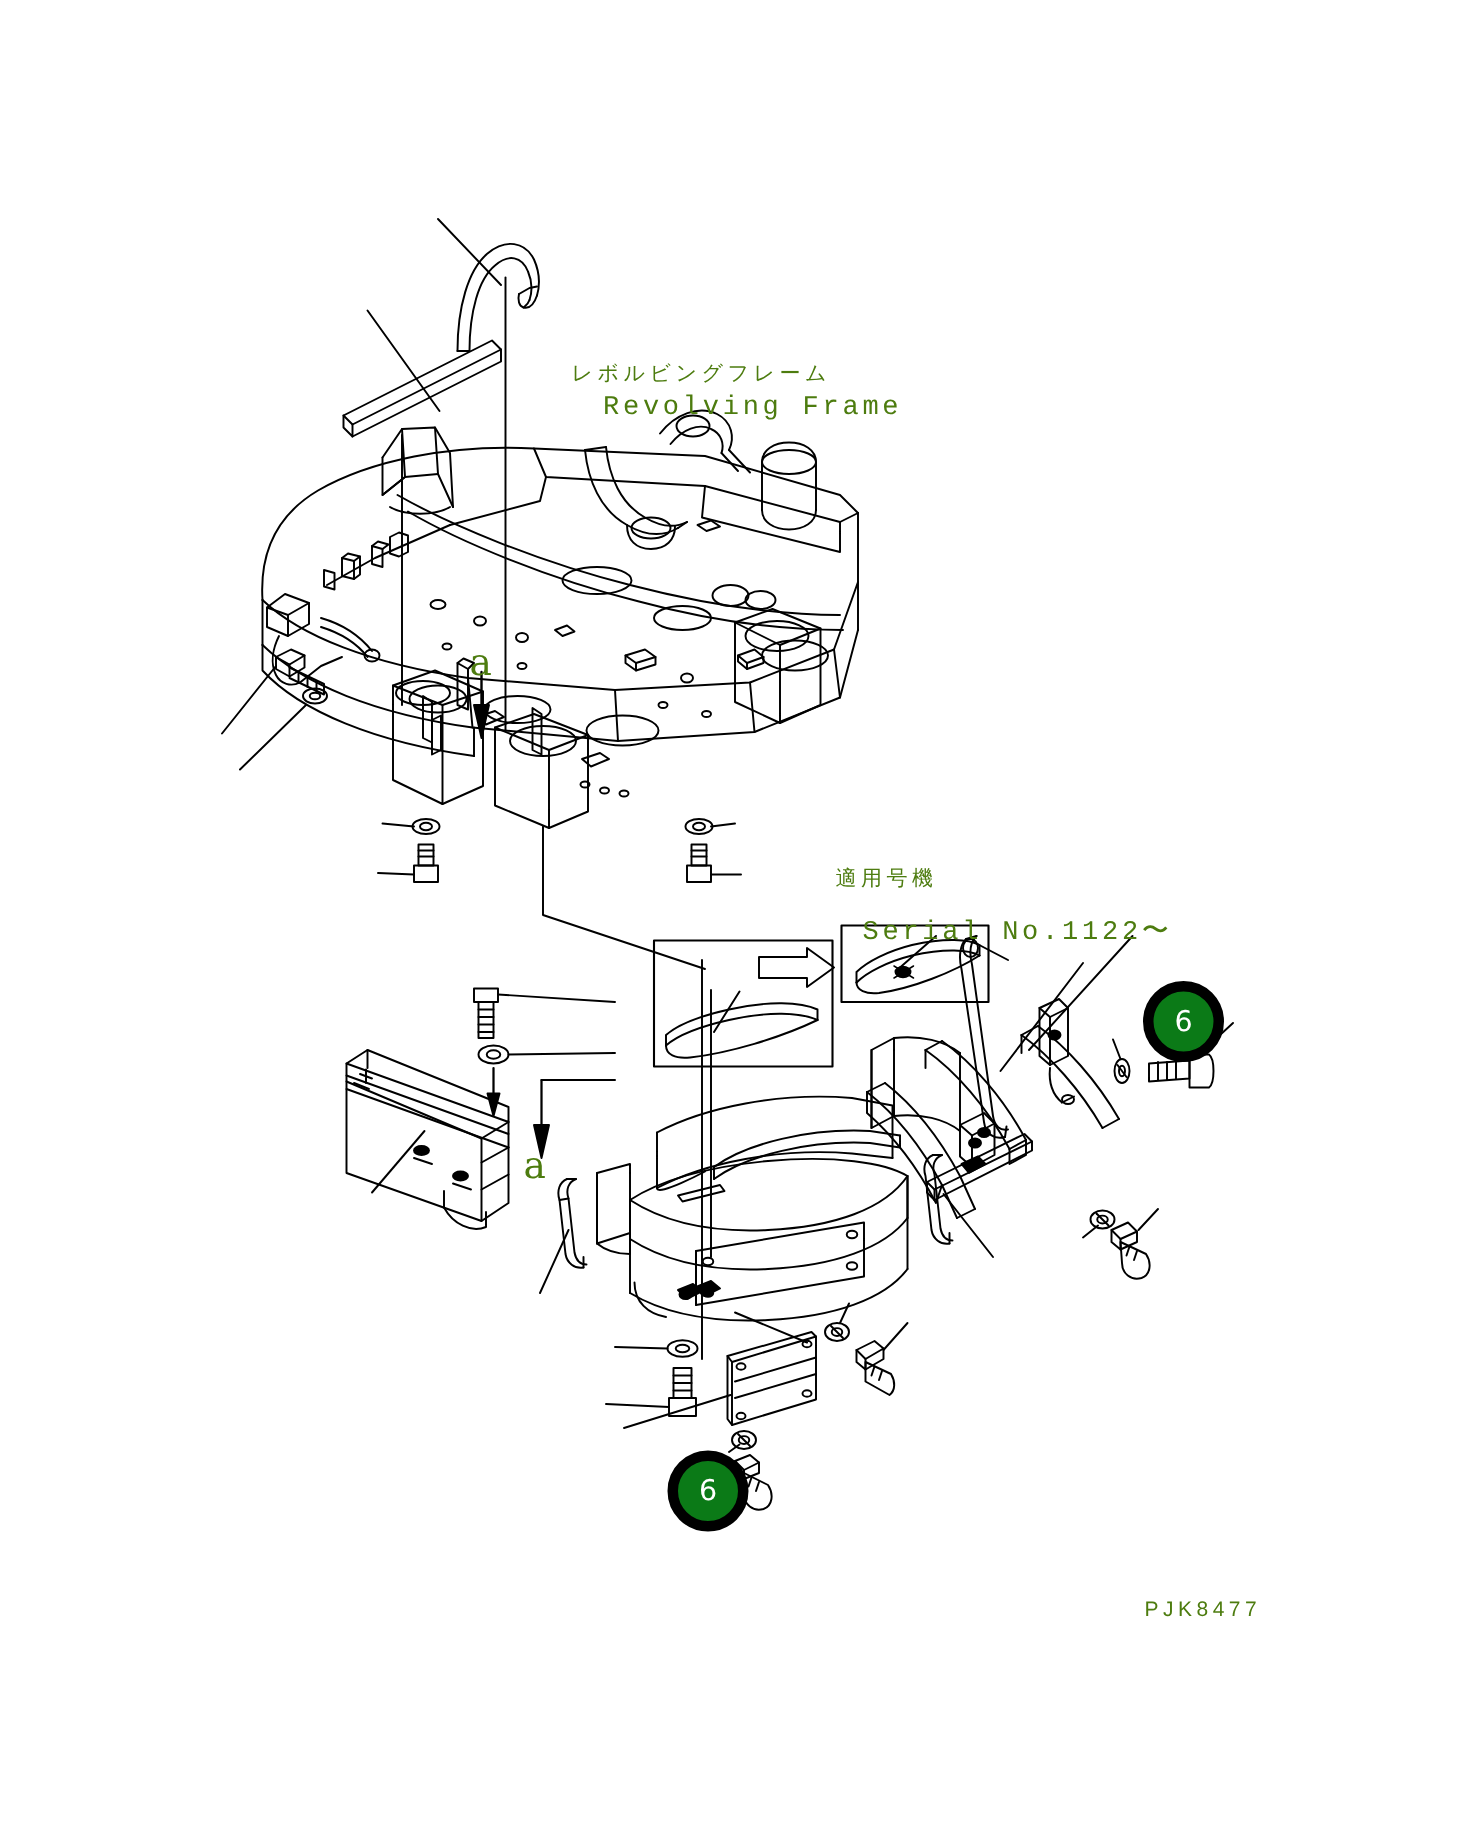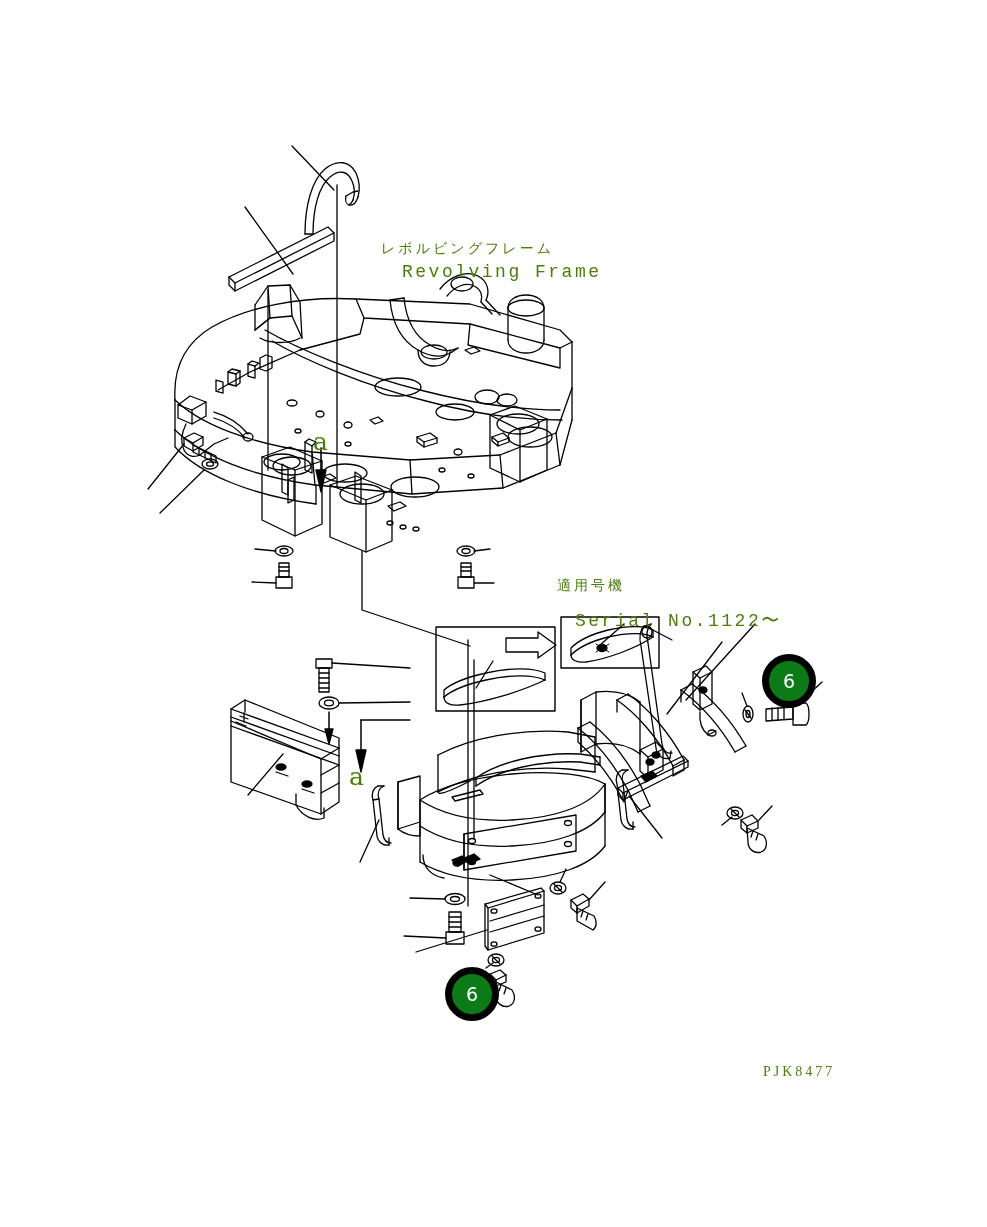--- a/index.html
+++ b/index.html
@@ -4,21 +4,21 @@
 <title>Parts Diagram PJK8477</title>
 <style>
   html,body{margin:0;padding:0;background:#ffffff;}
   body{width:987px;height:1227px;position:relative;overflow:hidden;
        font-family:"Liberation Sans","DejaVu Sans",sans-serif;color:#000;}
   #sheet{position:absolute;left:0;top:0;width:987px;height:1227px;background:#fff;}
   svg#art{position:absolute;left:0;top:0;width:987px;height:1227px;}
   .lbl{position:absolute;white-space:pre;color:#4d7c0f;}
   .jp{font-family:"DejaVu Sans",sans-serif;font-size:14px;letter-spacing:3px;}
   .en{font-family:Liberation Mono, monospace;font-size:18px;letter-spacing:2.5px;padding-left:24px;}
-  .code{font-family:Liberation Serif, serif;font-size:14px;letter-spacing:3px;}
+  .code{font-family:Liberation Sans, sans-serif;font-size:14px;letter-spacing:3px;}
   .itemletter{font-family:"DejaVu Serif","Liberation Serif",serif;font-size:25px;font-weight:400;line-height:1;}
   .callout{position:absolute;width:54px;height:54px;border-radius:50%;
            background:#0b7a17;border:7px solid #000;box-sizing:border-box;
            display:flex;align-items:center;justify-content:center;}
   .callout span{color:#fff;font-family:"DejaVu Sans",sans-serif;font-size:19px;line-height:1;}
 </style>
 </head>
 <body>
 
 <div id="sheet">

